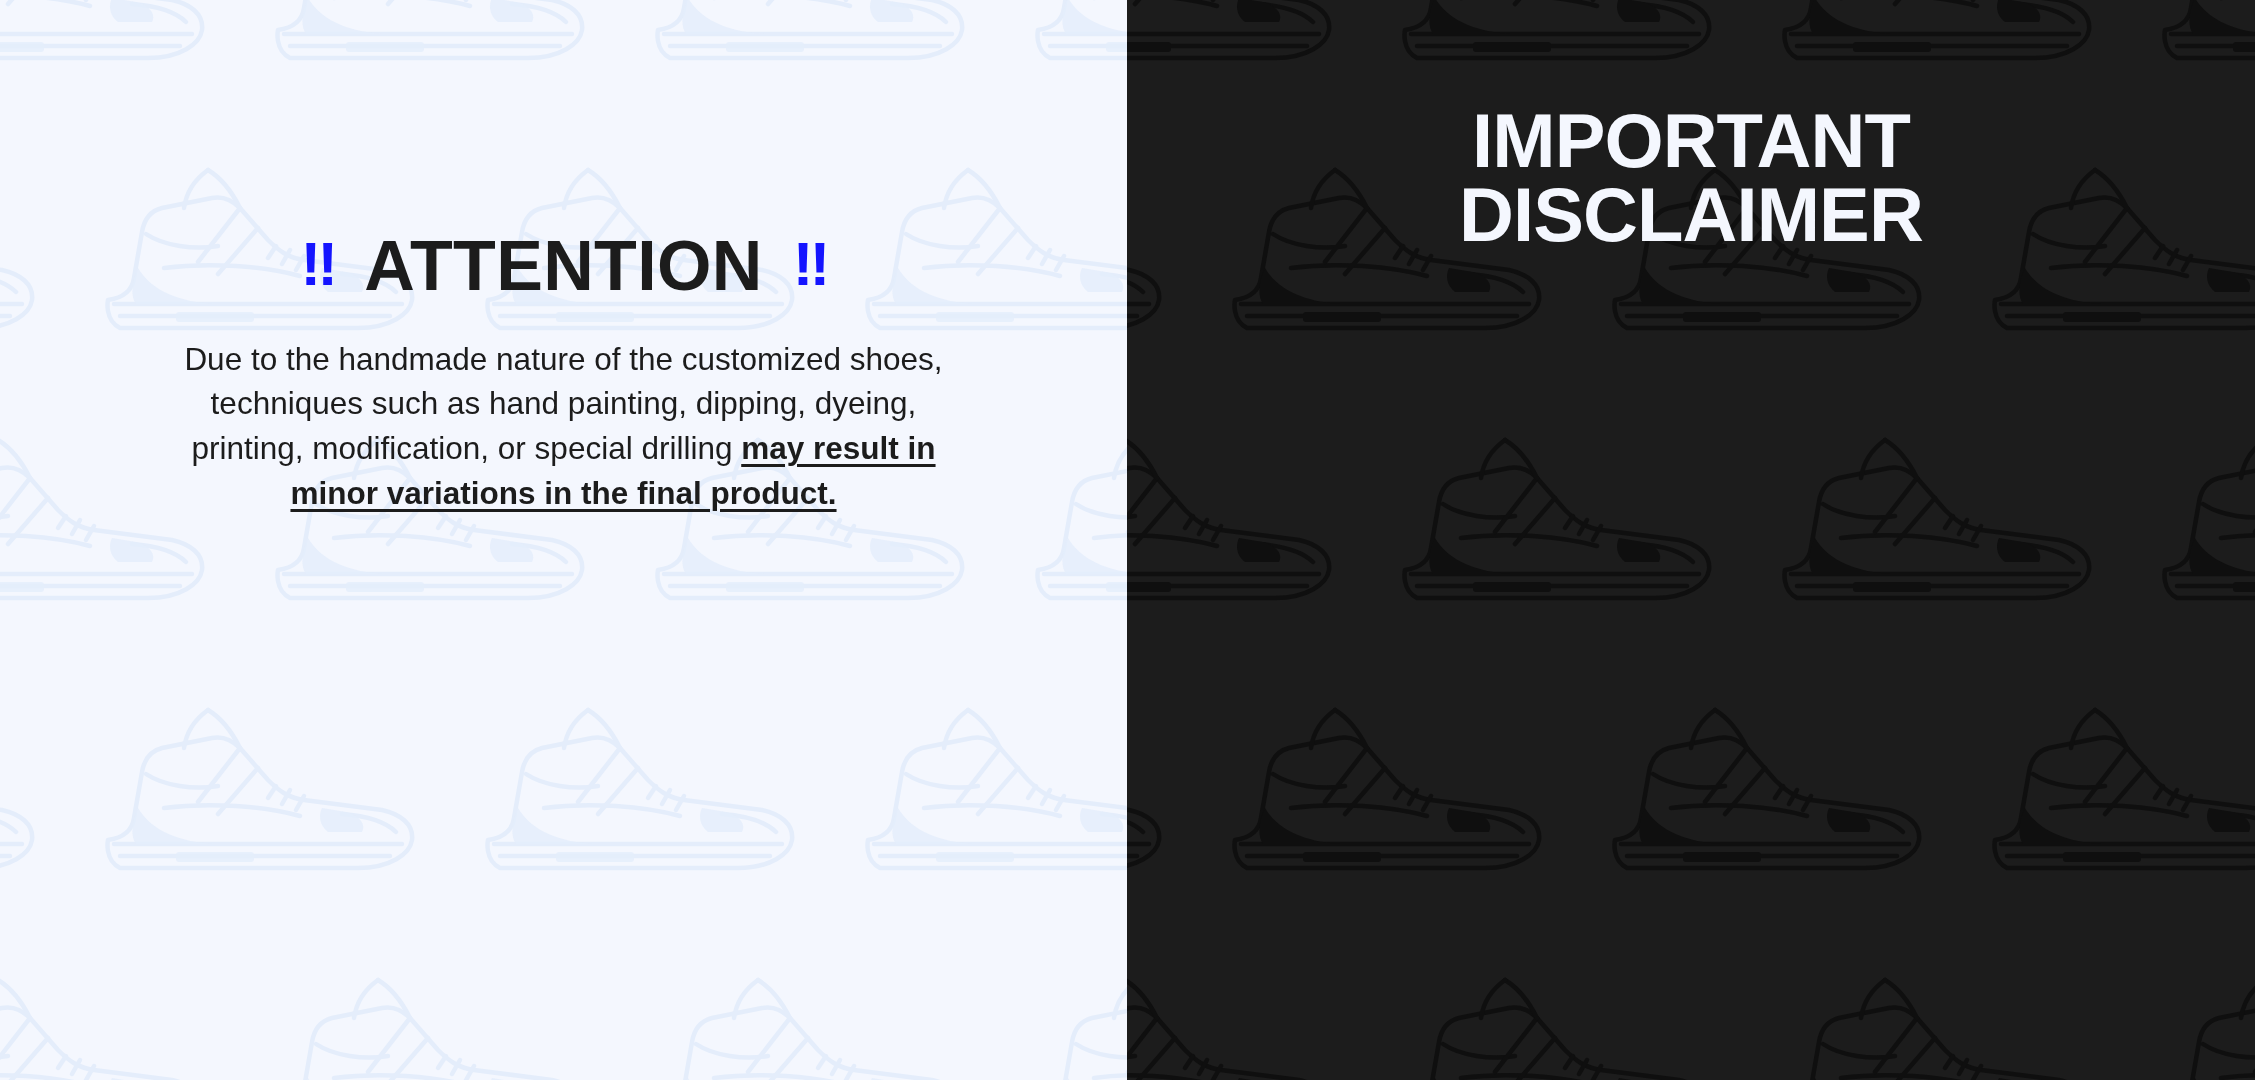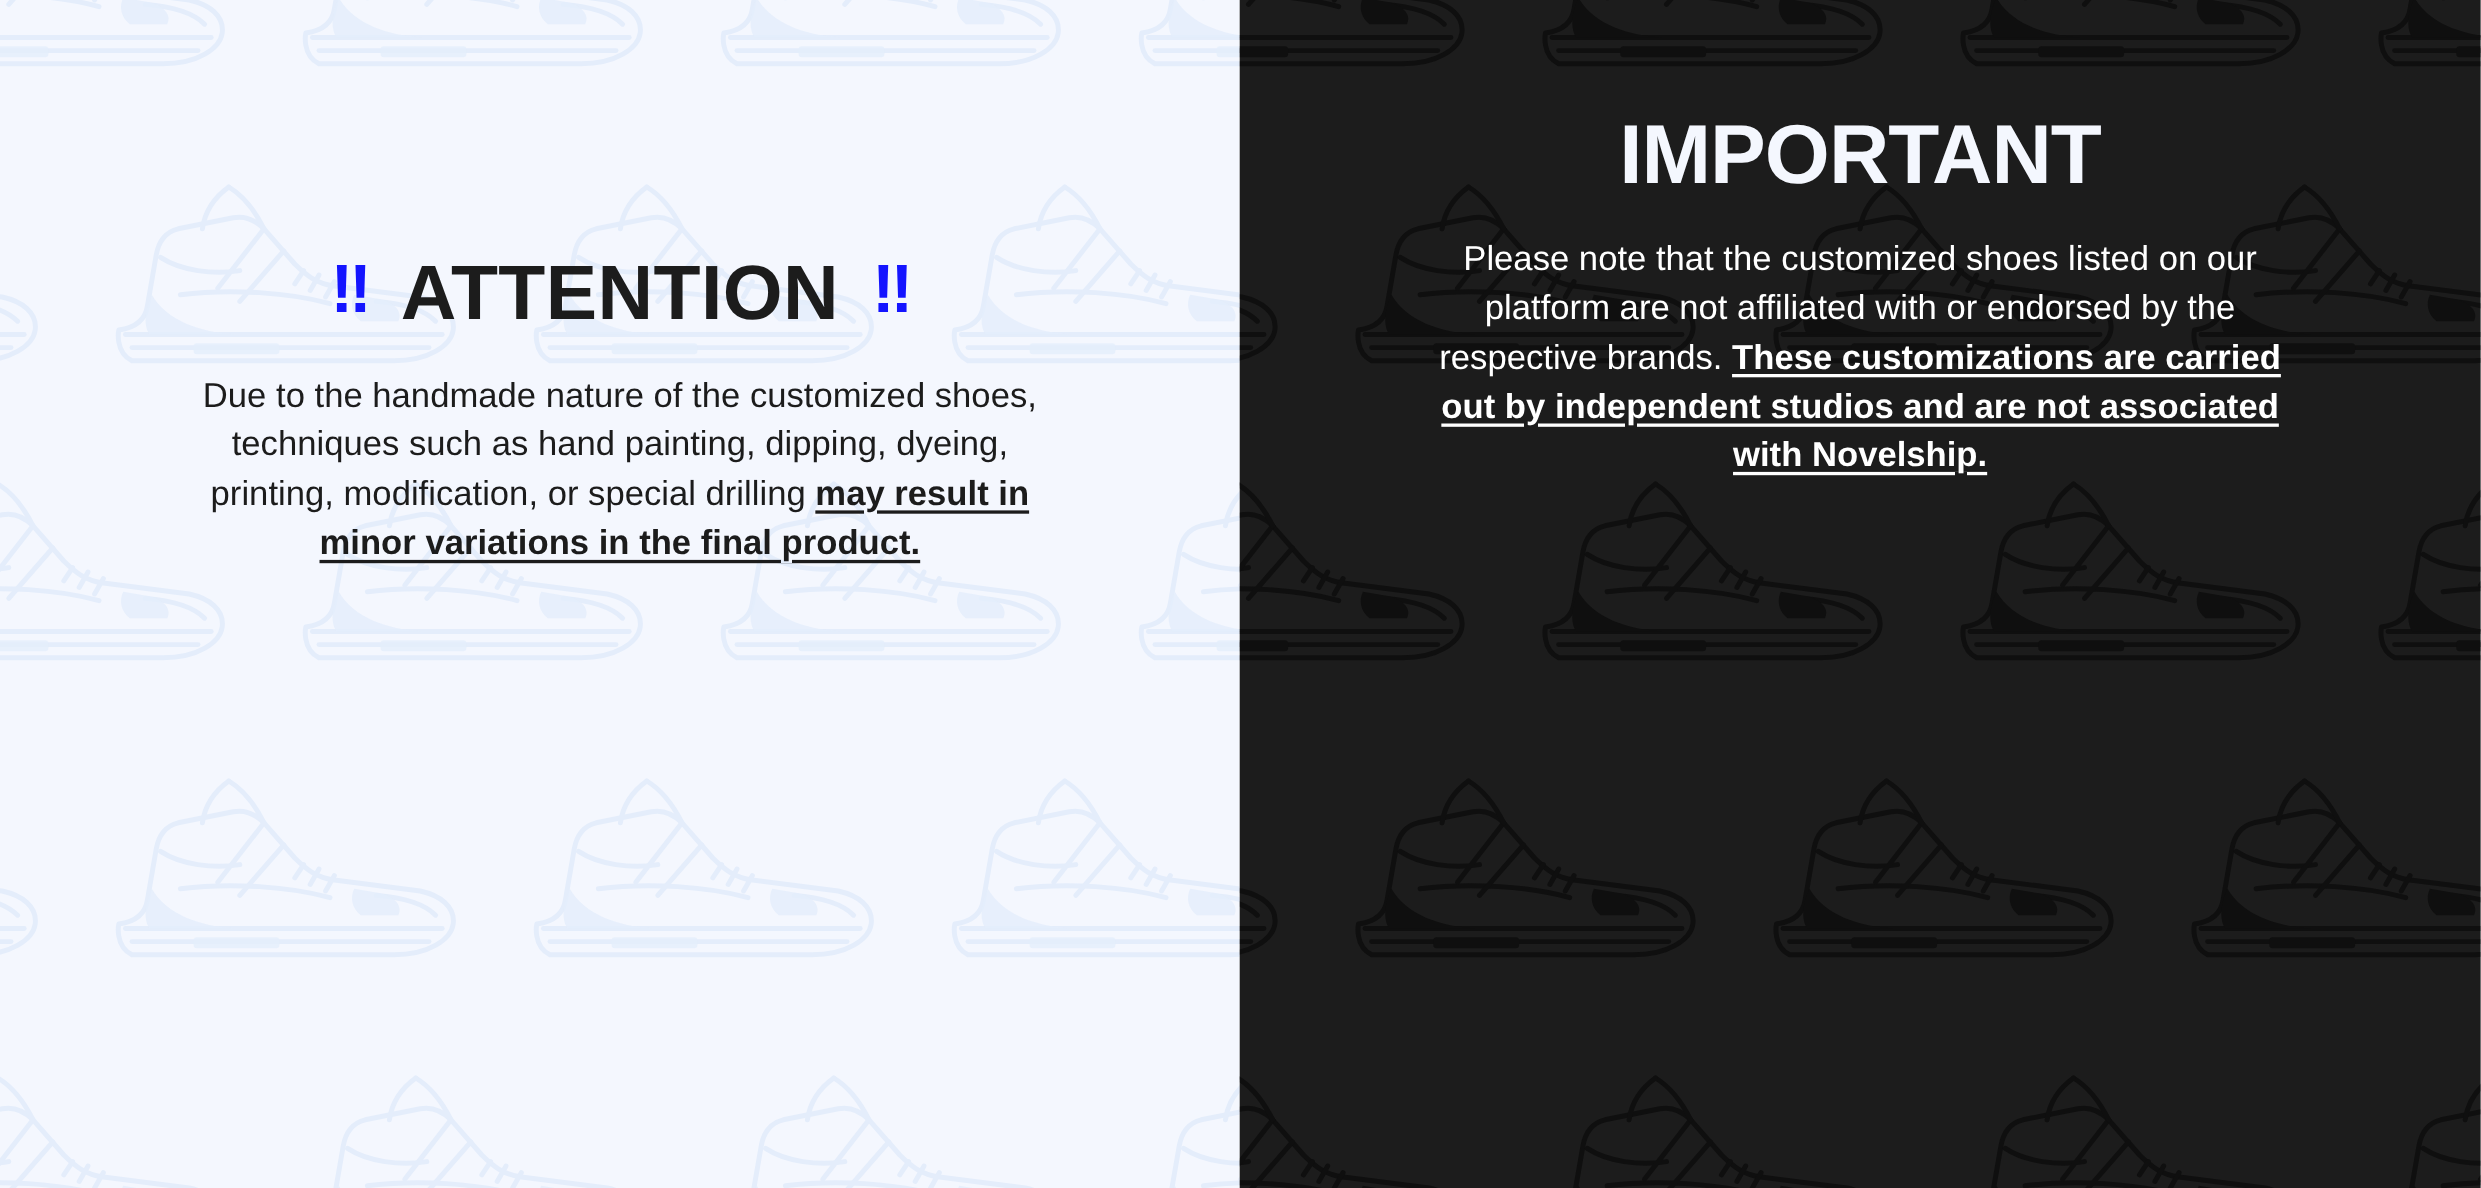--- a/index.html
+++ b/index.html
@@ -257,19 +257,19 @@
           <use href="#shoe-dk" x="260" y="960"></use>
           <use href="#shoe-dk" x="640" y="960"></use>
           <use href="#shoe-dk" x="1020" y="960"></use>
         </g>
       </svg>
     </div>
 
     <div class="content">
       <h1 class="headline" id="disclaimer-headline">
         <span>IMPORTANT</span>
+        <span class="l2">DISCLAIMER</span>
       </h1>
 
-      <p class="body-copy" id="disclaimer-body"><span>Please note that the customized shoes listed on our platform are not affiliated with or endorsed by the respective brands. </span><span class="emph">These customizations are carried out by independent studios and are not associated with Novelship.</span></p>
     </div>
   </section>
 
 </div>
 
 </body></html>

